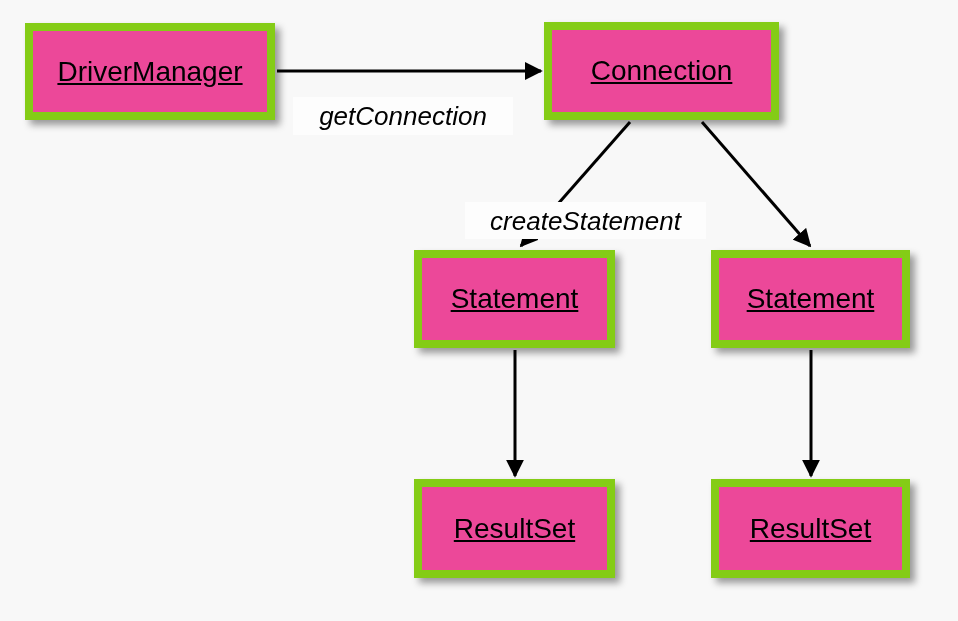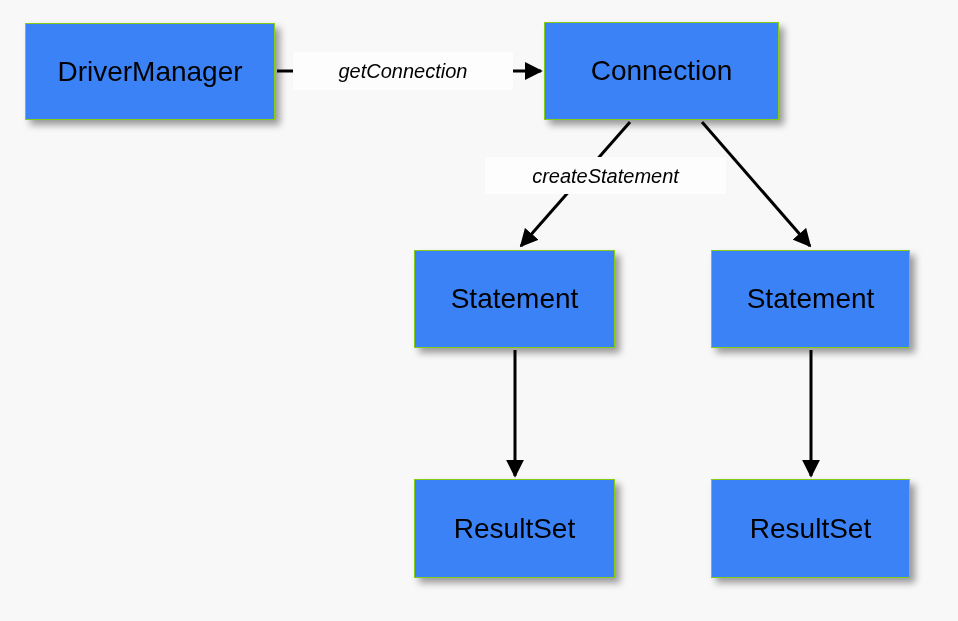--- a/index.html
+++ b/index.html
@@ -25,52 +25,54 @@
     left: 0;
     top: 0;
     width: 958px;
     height: 621px;
     z-index: 1;
   }
   
   .node {
     position: absolute;
     box-sizing: border-box;
-    background: #3b82f6;
-    border: 1px solid #84cc16;
+    background: #ec4899;
+    border: 8px solid #84cc16;
     box-shadow: 5px 5px 7px rgba(0,0,0,0.38);
     display: flex;
     align-items: center;
     justify-content: center;
     z-index: 3;
+    text-decoration: underline;
   }
   .node .node-label {
     font-family: "Liberation Sans", sans-serif;
     font-size: 28px;
     font-weight: 400;
     color: #000000;
     letter-spacing: 0px;
     white-space: nowrap;
     line-height: 1;
   }
   
   .edge-label {
     position: absolute;
     background: #fdfdfd;
     color: #000000;
     font-family: "Liberation Sans", sans-serif;
-    font-size: 20px;
+    font-size: 26px;
     font-style: italic;
     font-weight: 400;
     white-space: nowrap;
     display: flex;
     align-items: center;
     justify-content: center;
     z-index: 2;
     line-height: 1;
+    margin-top: 45px;
   }
 </style>
 </head>
 <body>
 
 <div id="canvas">
 
   <svg id="edges" viewBox="0 0 958 621" width="958" height="621" xmlns="http://www.w3.org/2000/svg">
     <defs>
       <marker id="arrowhead" viewBox="0 0 10 10" refX="9" refY="5" markerWidth="6" markerHeight="6" orient="auto-start-reverse">
@@ -86,21 +88,21 @@
 
     <line x1="515" y1="350" x2="515" y2="476" stroke="#000000" stroke-width="3" marker-end="url(#arrowhead)"></line>
 
     <line x1="811" y1="350" x2="811" y2="476" stroke="#000000" stroke-width="3" marker-end="url(#arrowhead)"></line>
   </svg>
 
   <div class="edge-label" style="left:293px; top:52px; width:220px; height:38px;">
     <span>getConnection</span>
   </div>
 
-  <div class="edge-label" style="left:485px; top:157px; width:241px; height:37px;">
+  <div class="edge-label" style="left:465px; top:157px; width:241px; height:37px;">
     <span>createStatement</span>
   </div>
 
 
   <div class="node" style="left:25px; top:23px; width:250px; height:97px;">
     <span class="node-label">DriverManager</span>
   </div>
 
   <div class="node" style="left:544px; top:22px; width:235px; height:98px;">
     <span class="node-label">Connection</span>

